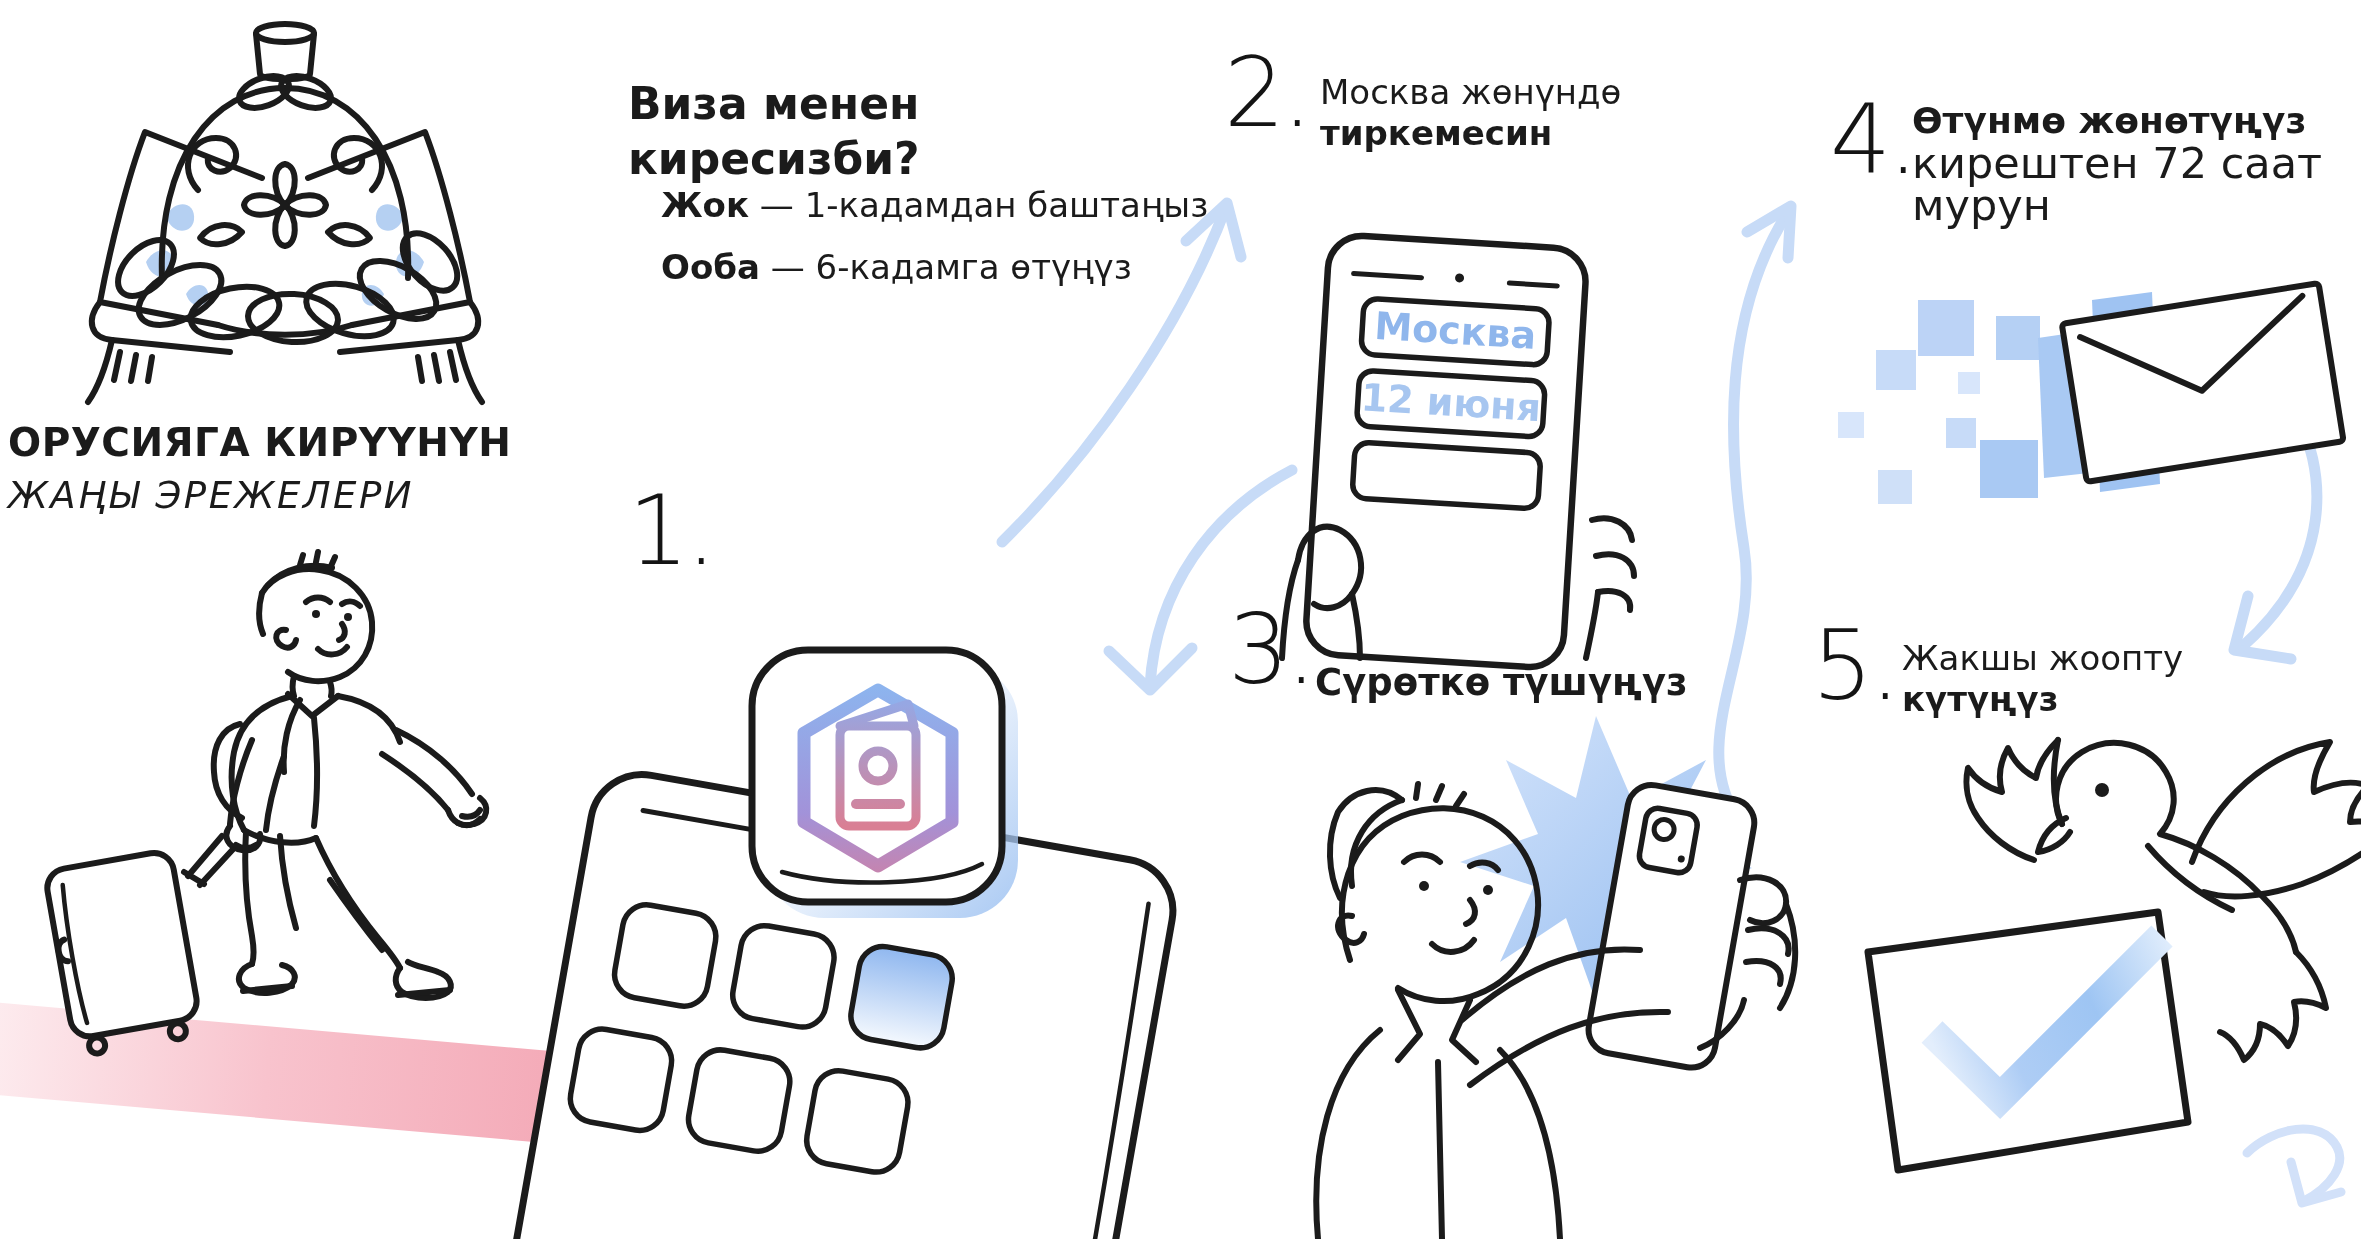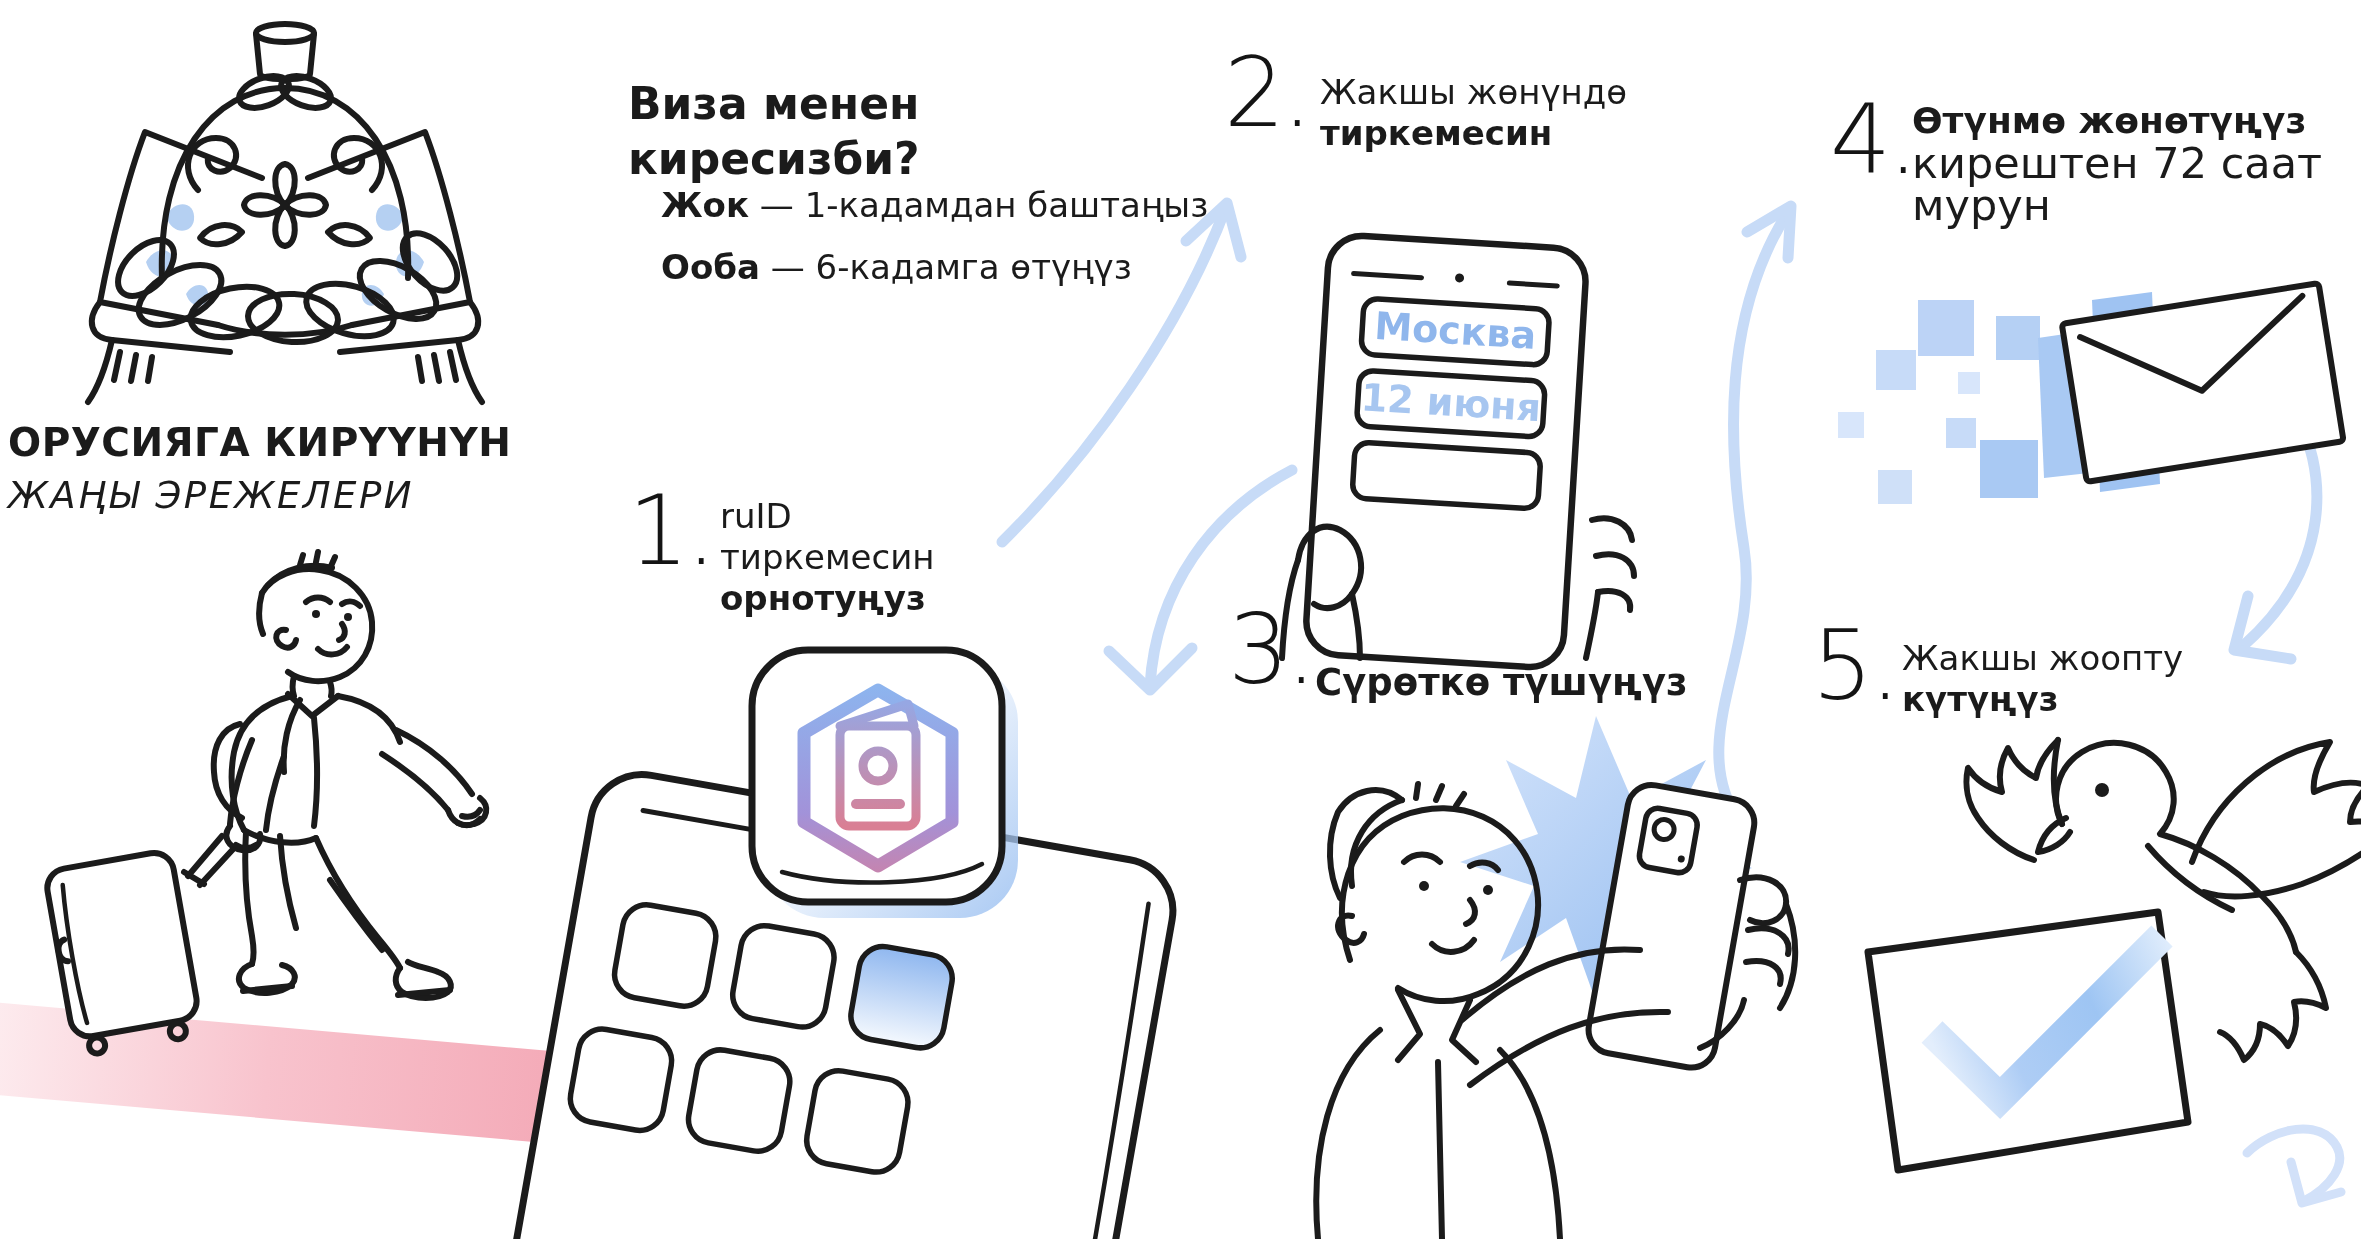--- a/index.html
+++ b/index.html
@@ -105,29 +105,24 @@
     <div>киресизби?</div>
   </div>
   <div class="visa-opt" style="top:185px">
     <span class="bold">Жок</span><span> — 1-кадамдан баштаңыз</span>
   </div>
   <div class="visa-opt" style="top:247px">
     <span class="bold">Ооба</span><span> — 6-кадамга өтүңүз</span>
   </div>
 
   <div class="step-num" style="left:628px;top:483px">1.</div>
-  <div class="step-text" style="left:720px;top:496px">
-    <div>ruID</div>
-    <div>тиркемесин</div>
-    <div class="bold">орнотуңуз</div>
-  </div>
 
   <div class="step-num" style="left:1224px;top:45px">2.</div>
   <div class="step-text" style="left:1320px;top:72px">
-    <div>Жакшы жөнүндө</div>
+    <div>Москва жөнүндө</div>
     <div class="bold">тиркемесин</div>
   </div>
 
   <div class="step-num" style="left:1228px;top:602px">3.</div>
   <div class="step-text bold" style="left:1315px;top:662px;font-size:37px">Сүрөткө түшүңүз</div>
 
   <div class="step-num" style="left:1830px;top:92px">4.</div>
   <div class="step-text" style="left:1912px;top:100px;line-height:42px">
     <div class="bold" style="font-size:36px">Өтүнмө жөнөтүңүз</div>
     <div style="font-size:43px">кирештен 72 саат мурун</div>

